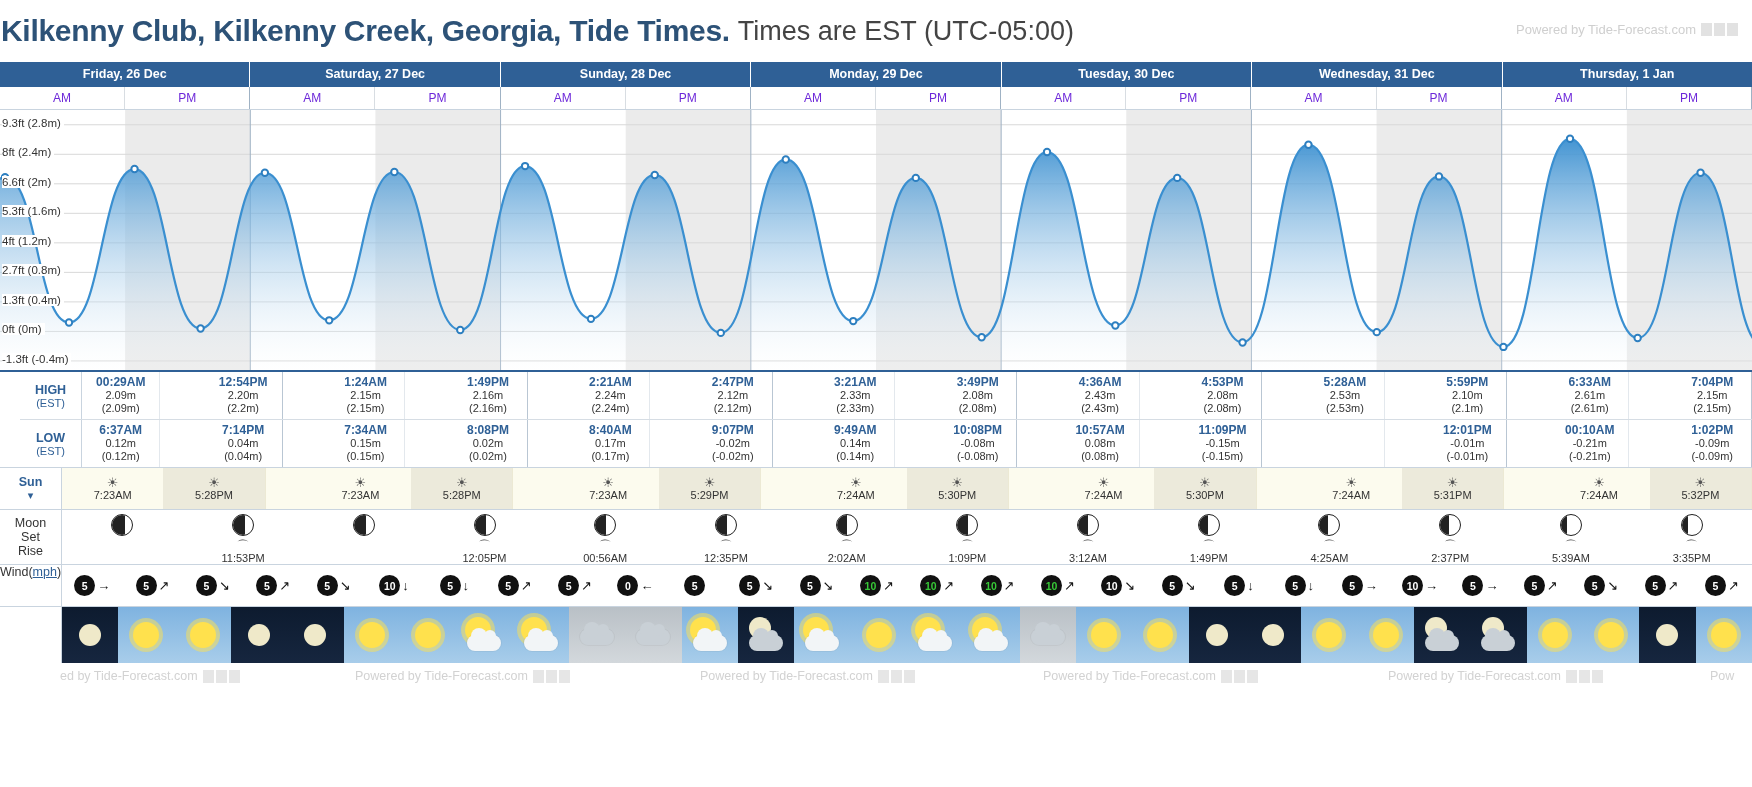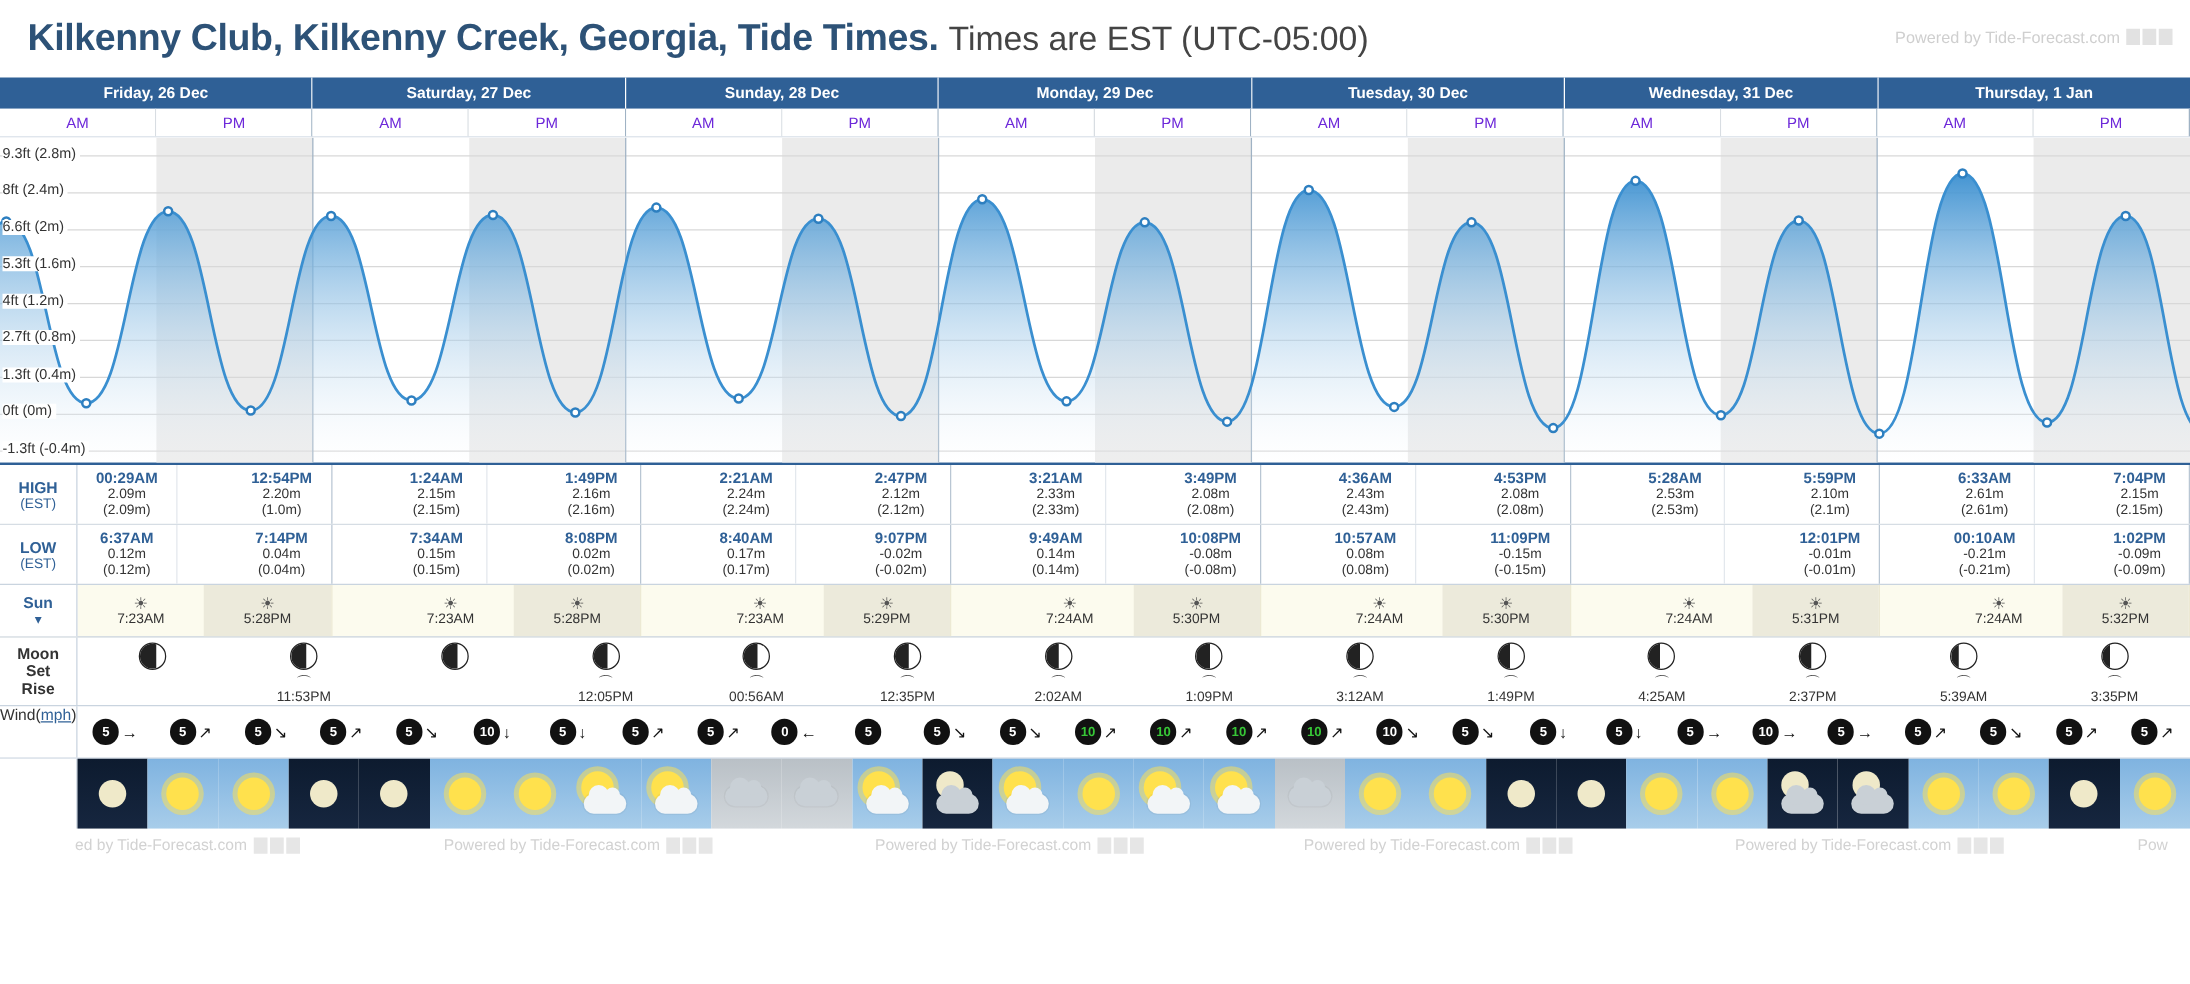--- a/index.html
+++ b/index.html
@@ -10,21 +10,21 @@
     background: #ffffff;
     color: #333;
     overflow: hidden;
   }
   #app { width:1752px; height:787px; position:relative; }
 
   
   .title-bar {
     height: 62px;
     display:flex; align-items:center;
-    padding-left: 22px;
+    padding-left: 1px;
     position:relative;
   }
   .title-main {
     font-size: 30px; font-weight: bold; color:#2d5277; letter-spacing:-0.3px;
   }
   .title-sub {
     font-size: 27px; color:#444; font-weight:normal; margin-left:8px;
   }
   .powered-top {
     position:absolute; right: 14px; top: 22px;
@@ -60,21 +60,21 @@
     overflow:hidden;
   }
   .chart-svg { position:absolute; left:0; top:0; }
   .y-labels { position:absolute; left:0; top:0; width:70px; height:100%; }
   .y-lab {
     position:absolute; left:2px; font-size:11.5px; color:#333;
     background:#fff; padding-right:3px; white-space:nowrap;
   }
 
   
-  .tide-block { border-bottom:1px solid #c9d4df; }
+  .tide-block { border-bottom:1px solid #c9d4df;padding-left:20px; }
   .tide-row { display:flex; }
   .row-label {
     width:62px; flex:0 0 62px; text-align:center;
     font-size:12.5px; font-weight:bold; color:#2f6096;
     display:flex; flex-direction:column; justify-content:center;
     border-right:1px solid #c9d4df;
     padding: 2px 0;
   }
   .row-label small { font-weight:normal; font-size:11px; color:#2f6096; }
   .cells { display:flex; flex:1 1 auto;gap:44px; }
@@ -104,21 +104,21 @@
   }
   .sun-half.shade { background:#eceadb; }
   .sun-ic { font-size:13px; line-height:13px; color:#555; }
 
   
   .moon-block { border-bottom:1px solid #c9d4df; }
   .moon-row { display:flex; }
   .moon-label {
     width:62px; flex:0 0 62px; text-align:center; font-size:12.5px;
     color:#333; border-right:1px solid #c9d4df;
-    display:flex; flex-direction:column; justify-content:center;font-weight:bold;
+    display:flex; flex-direction:column; justify-content:center;
   }
   .moon-cells { display:flex; flex:1 1 auto; }
   .moon-cell { flex:1 1 0; display:flex; }
   .moon-sub {
     flex:1 1 0; display:flex; flex-direction:column; align-items:center;
     justify-content:flex-start; padding-top:4px; font-size:11px; color:#333;
   }
   .moon-glyph { width:22px; height:22px; border-radius:50%; border:1.5px solid #222; position:relative; overflow:hidden; }
   .moon-glyph i { position:absolute; top:0; bottom:0; background:#222; }
   .arc { margin-top:4px; font-size:13px; line-height:11px; color:#444; }
@@ -308,21 +308,21 @@
       </div>
       <div class="cells" id="high-cells">
           <div class="cell">
             <div class="t-time">00:29AM</div>
             <div class="t-m">2.09m</div>
             <div class="t-m2">(2.09m)</div>
           </div>
           <div class="cell dayend">
             <div class="t-time">12:54PM</div>
             <div class="t-m">2.20m</div>
-            <div class="t-m2">(1.0m)</div>
+            <div class="t-m2">(2.2m)</div>
           </div>
           <div class="cell">
             <div class="t-time">1:24AM</div>
             <div class="t-m">2.15m</div>
             <div class="t-m2">(2.15m)</div>
           </div>
           <div class="cell dayend">
             <div class="t-time">1:49PM</div>
             <div class="t-m">2.16m</div>
             <div class="t-m2">(2.16m)</div>

